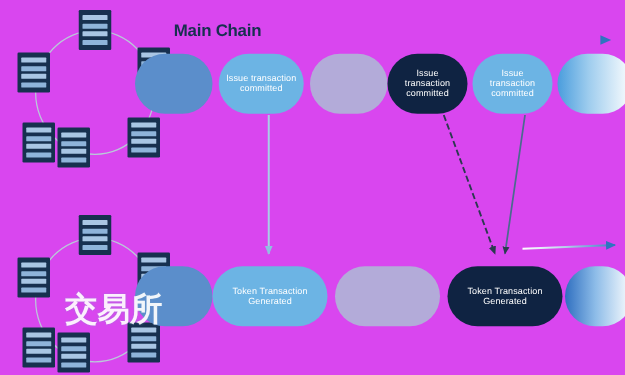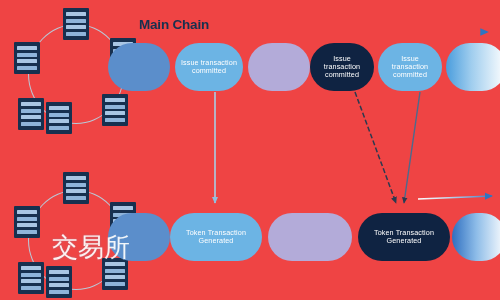--- a/index.html
+++ b/index.html
@@ -7,21 +7,21 @@
     padding: 0;
     background: #ffffff;
   }
   body {
     font-family: "Liberation Sans", sans-serif;
   }
   #canvas {
     position: relative;
     width: 500px;
     height: 300px;
-    background: #ef4444;
+    background: #d946ef;
     overflow: hidden;
   }
 
   
   .ring {
     position: absolute;
     width: 140px;
     height: 140px;
   }
   .ring-circle {
@@ -97,21 +97,21 @@
   #links {
     position: absolute;
     left: 0; top: 0;
     width: 500px;
     height: 300px;
     pointer-events: none;
   }
   .wm-text {
     position: absolute;
     font-size: 26px;
-    font-weight: normal;
+    font-weight: bold;
     color: #ffffff;
     white-space: nowrap;
     opacity: 0.92;
     text-shadow: 0 0 2px rgba(120,160,200,.55);
   }
 </style>
 </head>
 <body>
 
 <div id="canvas">

